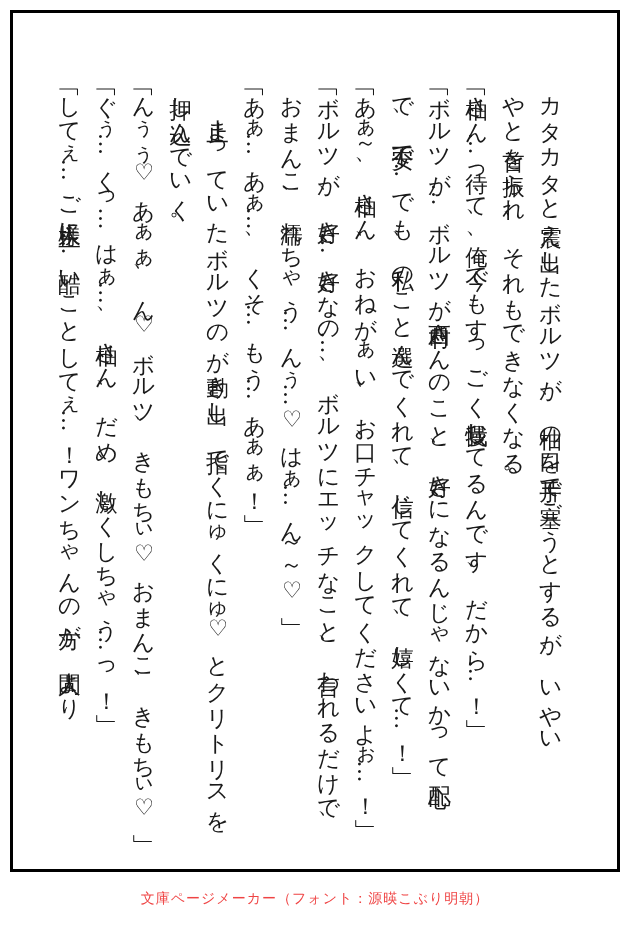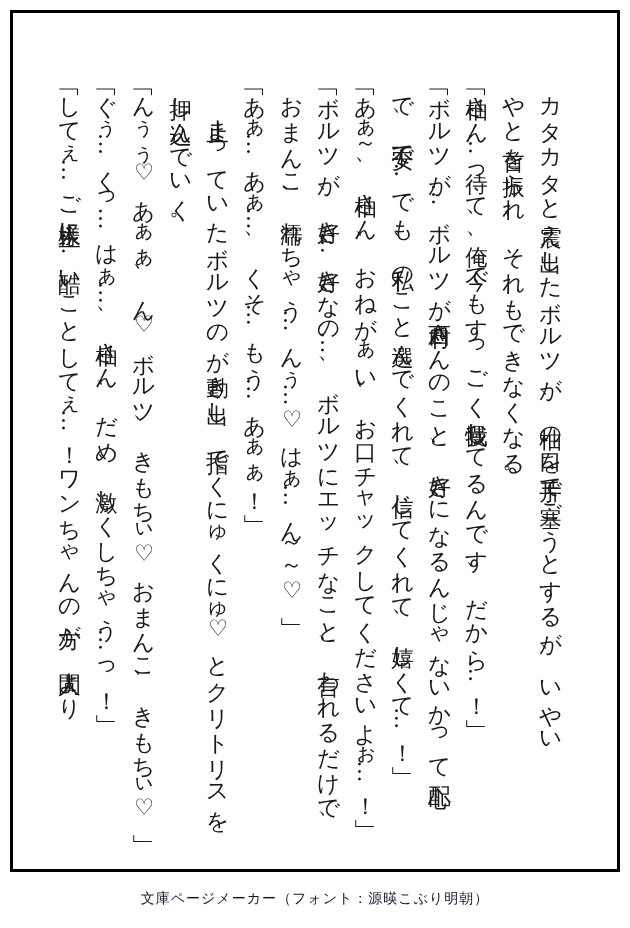--- a/index.html
+++ b/index.html
@@ -45,21 +45,21 @@
     margin: 0;
     padding: 0;
   }
   .footer {
     position: absolute;
     left: 0;
     top: 890px;
     width: 630px;
     text-align: center;
     font-size: 14px;
-    color: #0f172a;
+    color: #ef4444;
     letter-spacing: 1px;
   }
 </style>
 </head>
 <body>
 
 <div class="page">
   <div class="frame">
     <div class="text-area">
       <p>カタカタと震え出したボルツが、柚の口を片手で塞ごうとするが、いやい</p>

